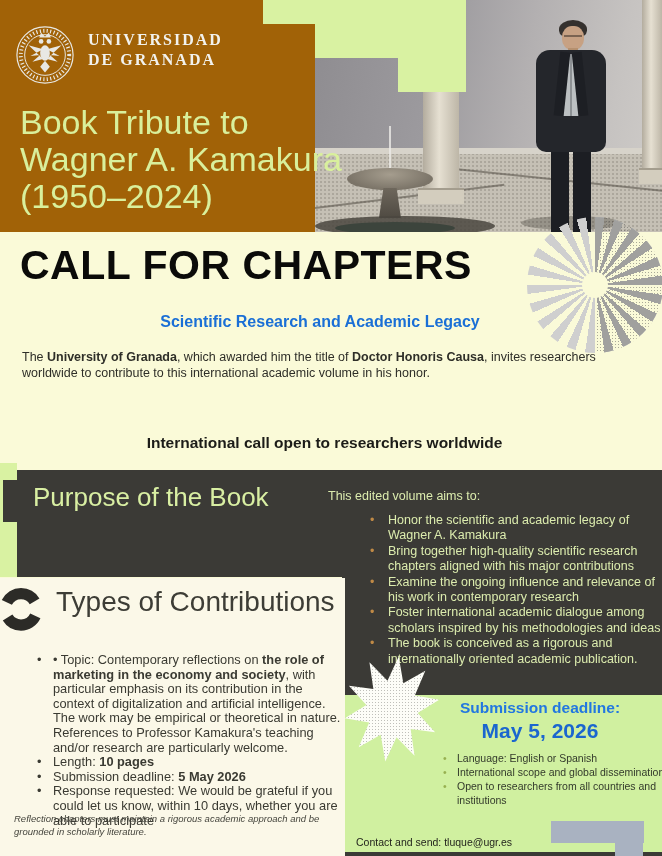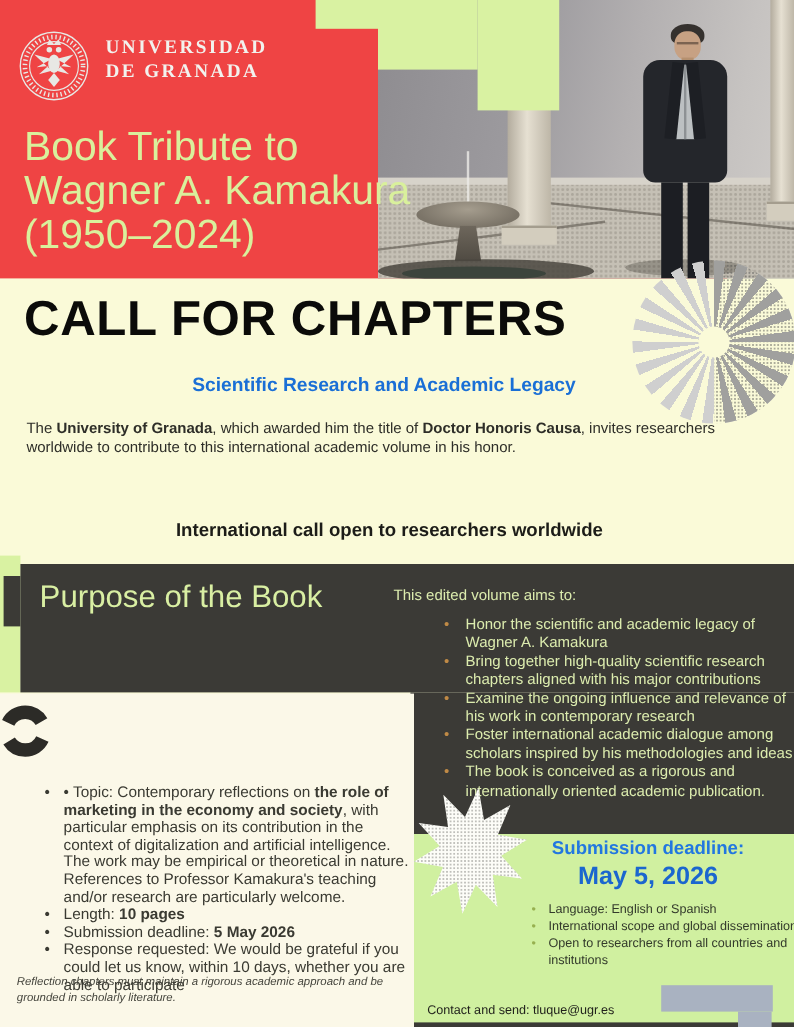--- a/index.html
+++ b/index.html
@@ -2,21 +2,21 @@
 <html><head>
 <meta charset="utf-8">
 <style>
   html,body{margin:0;padding:0;background:#e8e8e8;}
   .page{position:relative;width:662px;height:856px;margin:0 auto;overflow:hidden;
         background:#fafad8;font-family:"Liberation Sans",sans-serif;}
   .abs{position:absolute;}
   .b{font-weight:bold;}
 
   
-  .hero{left:0;top:0;width:606px;height:232px;background:#ef4444;}
+  .hero{left:0;top:0;width:606px;height:232px;background:#a16207;}
   .logo-crest{left:14px;top:22px;width:62px;height:66px;}
   .uni-name{left:88px;top:30px;color:#f2f2ee;font-family:"Liberation Serif",serif;
             font-size:16px;line-height:20px;letter-spacing:2px;font-weight:bold;}
   .hero-title{left:20px;top:104px;width:470px;color:#d9f09c;font-size:34px;line-height:37px;z-index:6;}
 
   
   .photo{left:315px;top:0;width:347px;height:232px;overflow:hidden;background:#a8a6aa;z-index:1;}
   .ph-wall{left:0;top:0;width:347px;height:152px;
            background:linear-gradient(100deg,#8e8c90 0%,#9c9a9e 35%,#b3b0b1 60%,#c6c3c1 85%,#cecbc8 100%);}
   .ph-floor{left:0;top:152px;width:347px;height:80px;background:#c5c0b5;
@@ -198,20 +198,21 @@
       <li>Bring together high-quality scientific research chapters aligned with his major contributions</li>
       <li>Examine the ongoing influence and relevance of his work in contemporary research</li>
       <li>Foster international academic dialogue among scholars inspired by his methodologies and ideas</li>
       <li>The book is conceived as a rigorous and internationally oriented academic publication.</li>
     </ul>
 
   <div class="abs types-box"></div>
   <svg class="abs sync-icon" viewBox="0 0 48 48">
     <circle cx="24" cy="26" r="14" fill="none" stroke="#2c2b27" stroke-width="10" stroke-dasharray="30 14" stroke-dashoffset="-6"></circle>
   </svg>
+  <div class="abs types-heading">Types of Contributions</div>
   <ul class="abs types-list">
       <li><span>• Topic: Contemporary reflections on </span><span class="b">the role of marketing in the economy and society</span><span>, with particular emphasis on its contribution in the context of digitalization and artificial intelligence. The work may be empirical or theoretical in nature. References to Professor Kamakura's teaching and/or research are particularly welcome.</span></li>
       <li><span>Length: </span><span class="b">10 pages</span></li>
       <li><span>Submission deadline: </span><span class="b">5 May 2026</span></li>
       <li><span>Response requested: We would be grateful if you could let us know, within 10 days, whether you are able to participate</span></li>
     </ul>
   <div class="abs types-note">Reflection chapters must maintain a rigorous academic approach and be grounded in scholarly literature.</div>
 
   <div class="abs dl-panel"></div>
   <div class="abs dl-star"></div>

